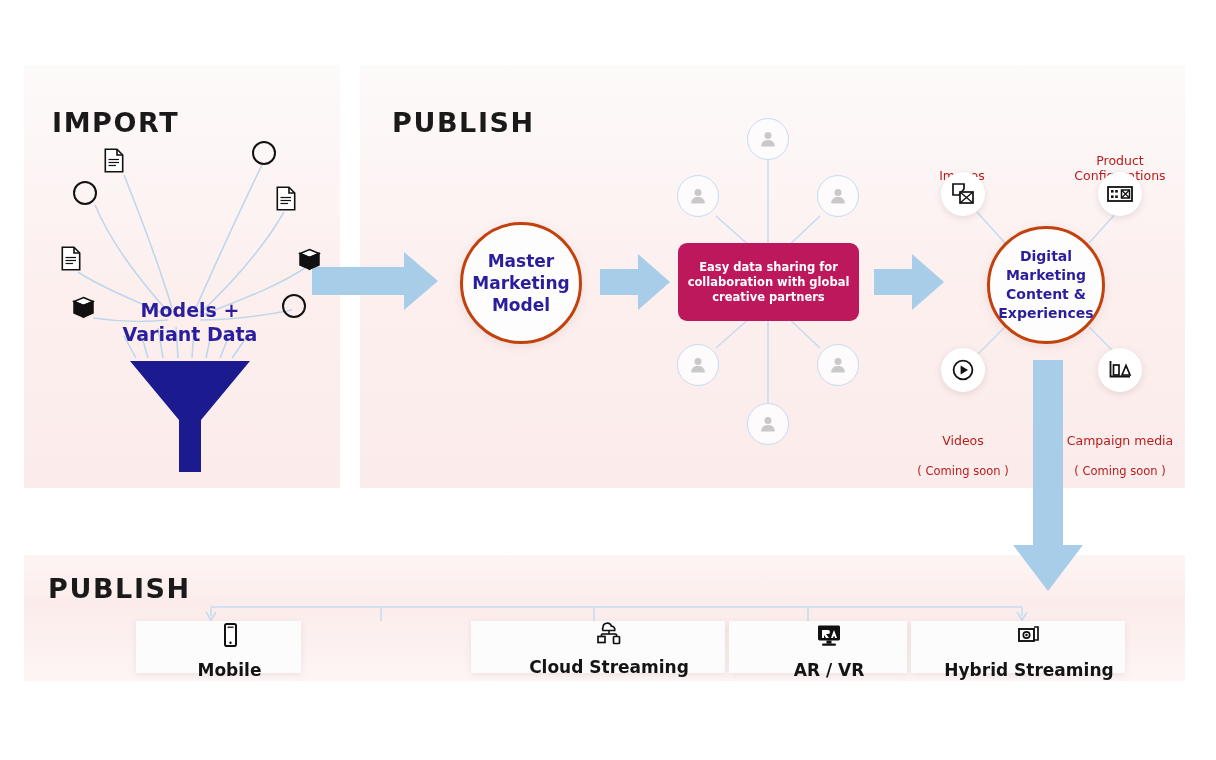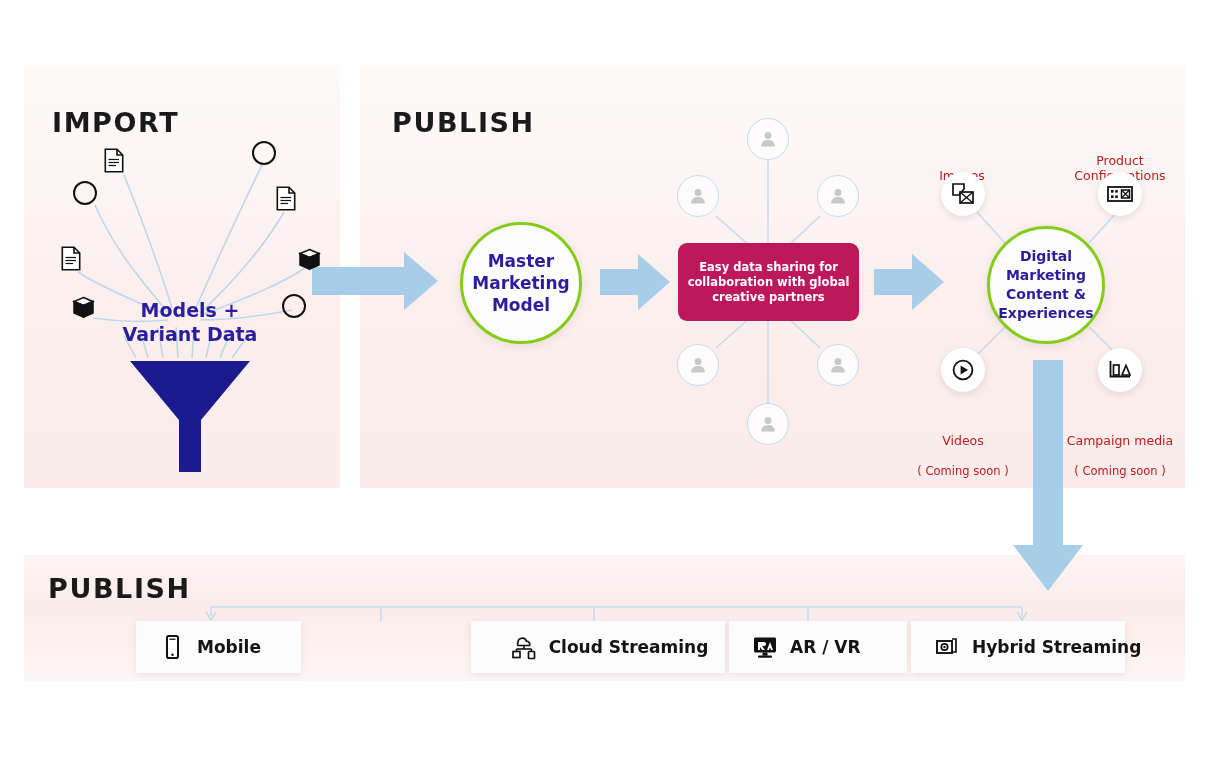--- a/index.html
+++ b/index.html
@@ -58,21 +58,21 @@
     color: #2a1e9c;
     white-space: pre-line;
   }
 
   
   .big-circle {
     position: absolute;
     border-radius: 50%;
     background: #fefdfd;
     box-shadow: 0 2px 10px rgba(120,90,95,0.13);
-    border: 3px solid #84cc16;
+    border: 3px solid #c2410c;
     display: flex; align-items: center; justify-content: center;
     text-align: center;
   }
   #mm-model { left: 460px; top: 222px; width: 122px; height: 122px; }
   #mm-model .big-circle-text {
     font-family: "DejaVu Sans", sans-serif;
     font-weight: 700; font-size: 17px; line-height: 22px; color: #2a1e9c;
     white-space: pre-line;
   }
   #dm-content { left: 987px; top: 226px; width: 118px; height: 118px; }
@@ -120,20 +120,21 @@
   }
   .sat-label .sub { font-size: 11.5px; }
 
   
   .pub-card {
     position: absolute; top: 621px; height: 52px;
     background: #fdfcfc;
     box-shadow: 0 2px 7px rgba(120,90,95,0.13);
     display: flex; align-items: center; gap: 11px;
     padding-left: 22px;
+    flex-direction: column;
   }
   .pub-card .pub-text {
     font-family: "DejaVu Sans", sans-serif;
     font-weight: 700; font-size: 17px; color: #141414; white-space: nowrap;
   }
   .pub-icon { width: 28px; height: 28px; flex: 0 0 auto; }
 </style>
 </head>
 <body>
 

